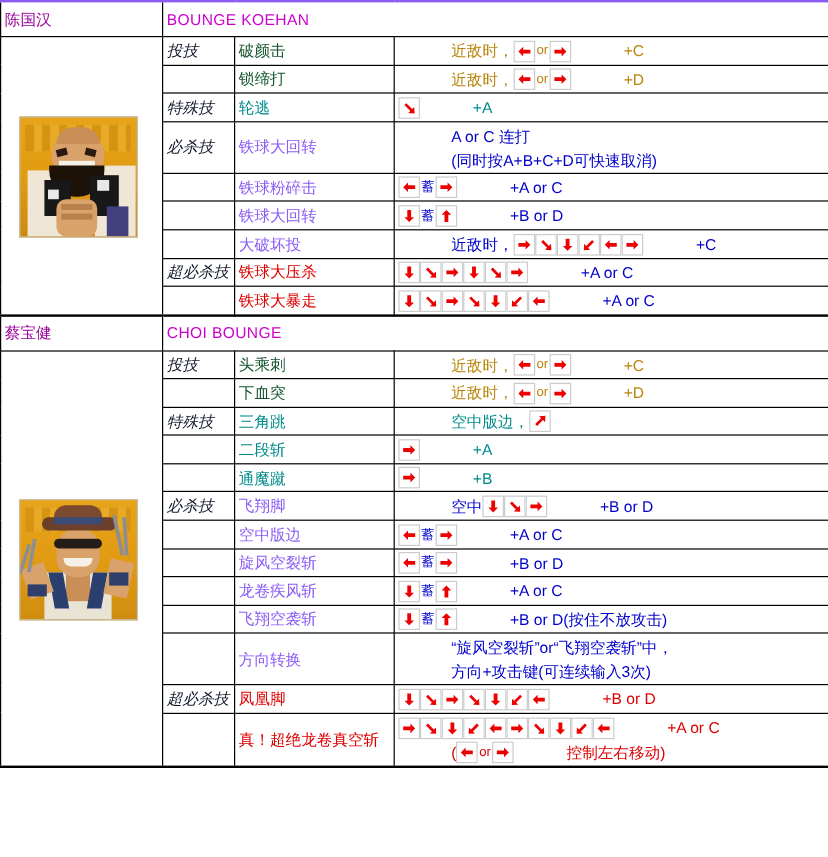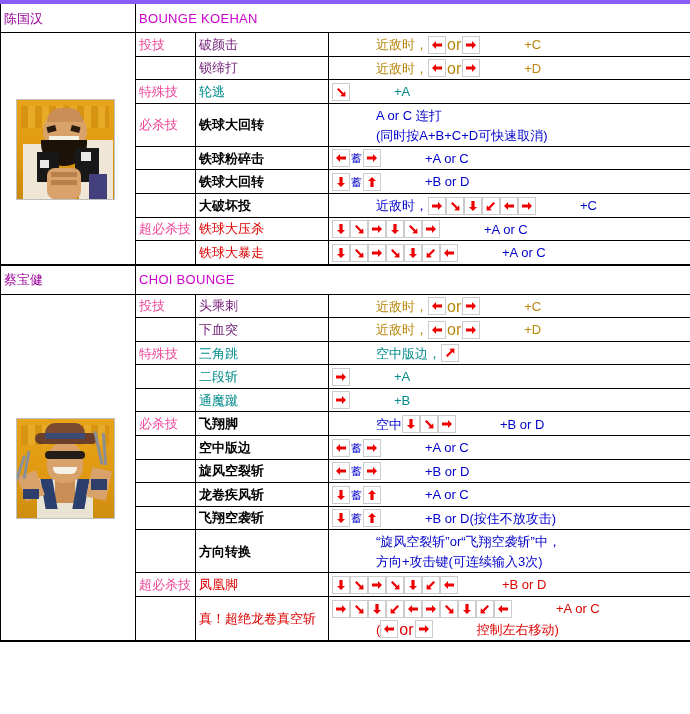--- a/index.html
+++ b/index.html
@@ -6,21 +6,21 @@
   body{
     font-family:"Liberation Sans","DejaVu Sans",sans-serif;
     width:690px;height:714px;overflow:hidden;
     -webkit-font-smoothing:none;
   }
   #sheet{width:690px;height:714px;position:relative;}
   table.movelist{
     border-collapse:collapse;
     width:690px;
     table-layout:fixed;
-    border-top:4px solid #8b5cf6;
+    border-top:2px solid #8b5cf6;
     border-bottom:2px solid #000;
   }
   table.movelist td{
     border:1px solid #000;
     padding:1px 3px;
     vertical-align:middle;
     font-size:13px;
     line-height:17px;
     background:#fff;
   }
@@ -48,30 +48,31 @@
   td.romaji{
     color:#cc00cc;
     font-size:14.5px;
     letter-spacing:.3px;
     padding-left:5px;
     height:26px;
     border-left:none;
   }
   tr.section-sep td{border-top:2px solid #000;}
   td.cat{
-    color:#ec4899;
+    color:#0f172a;
     font-size:13px;
     white-space:nowrap;
+    font-style:italic;
   }
   td.move{font-size:13px;white-space:nowrap;}
   td.cmd{font-size:12.5px;}
 
-  .m-throw{color:#701a75;}
+  .m-throw{color:#14532d;}
   .m-special{color:#008b8b;}
-  .m-desper{color:#000000;font-weight:bold;}
+  .m-desper{color:#8b5cf6;}
   .m-super{color:#dd0000;}
 
   .c-throw{color:#b8860b;}
   .c-special{color:#008b8b;}
   .c-desper{color:#0000cc;}
   .c-super{color:#dd0000;}
 
   .line{display:block;white-space:nowrap;padding:1px 0;}
 
   
@@ -89,21 +90,21 @@
   .k svg{display:block;margin:2px auto 0 auto;}
   .chg{
     display:inline-block;
     color:#0000cc;
     font-size:11px;
     vertical-align:middle;
     padding:0 1px;
     line-height:16px;
   }
   .plus{vertical-align:middle;margin-left:44px;}
-  .orw{font-size:16px;vertical-align:middle;padding:0 1px;color:inherit;}
+  .orw{font-size:11px;vertical-align:middle;padding:0 1px;color:inherit;}
 
   .portrait-frame{
     width:99px;height:101px;
     margin:8px auto 6px 12px;
     border:1px solid #bfbfbf;
     box-sizing:border-box;
     overflow:hidden;
     position:relative;
     background:#e8a317;
   }

